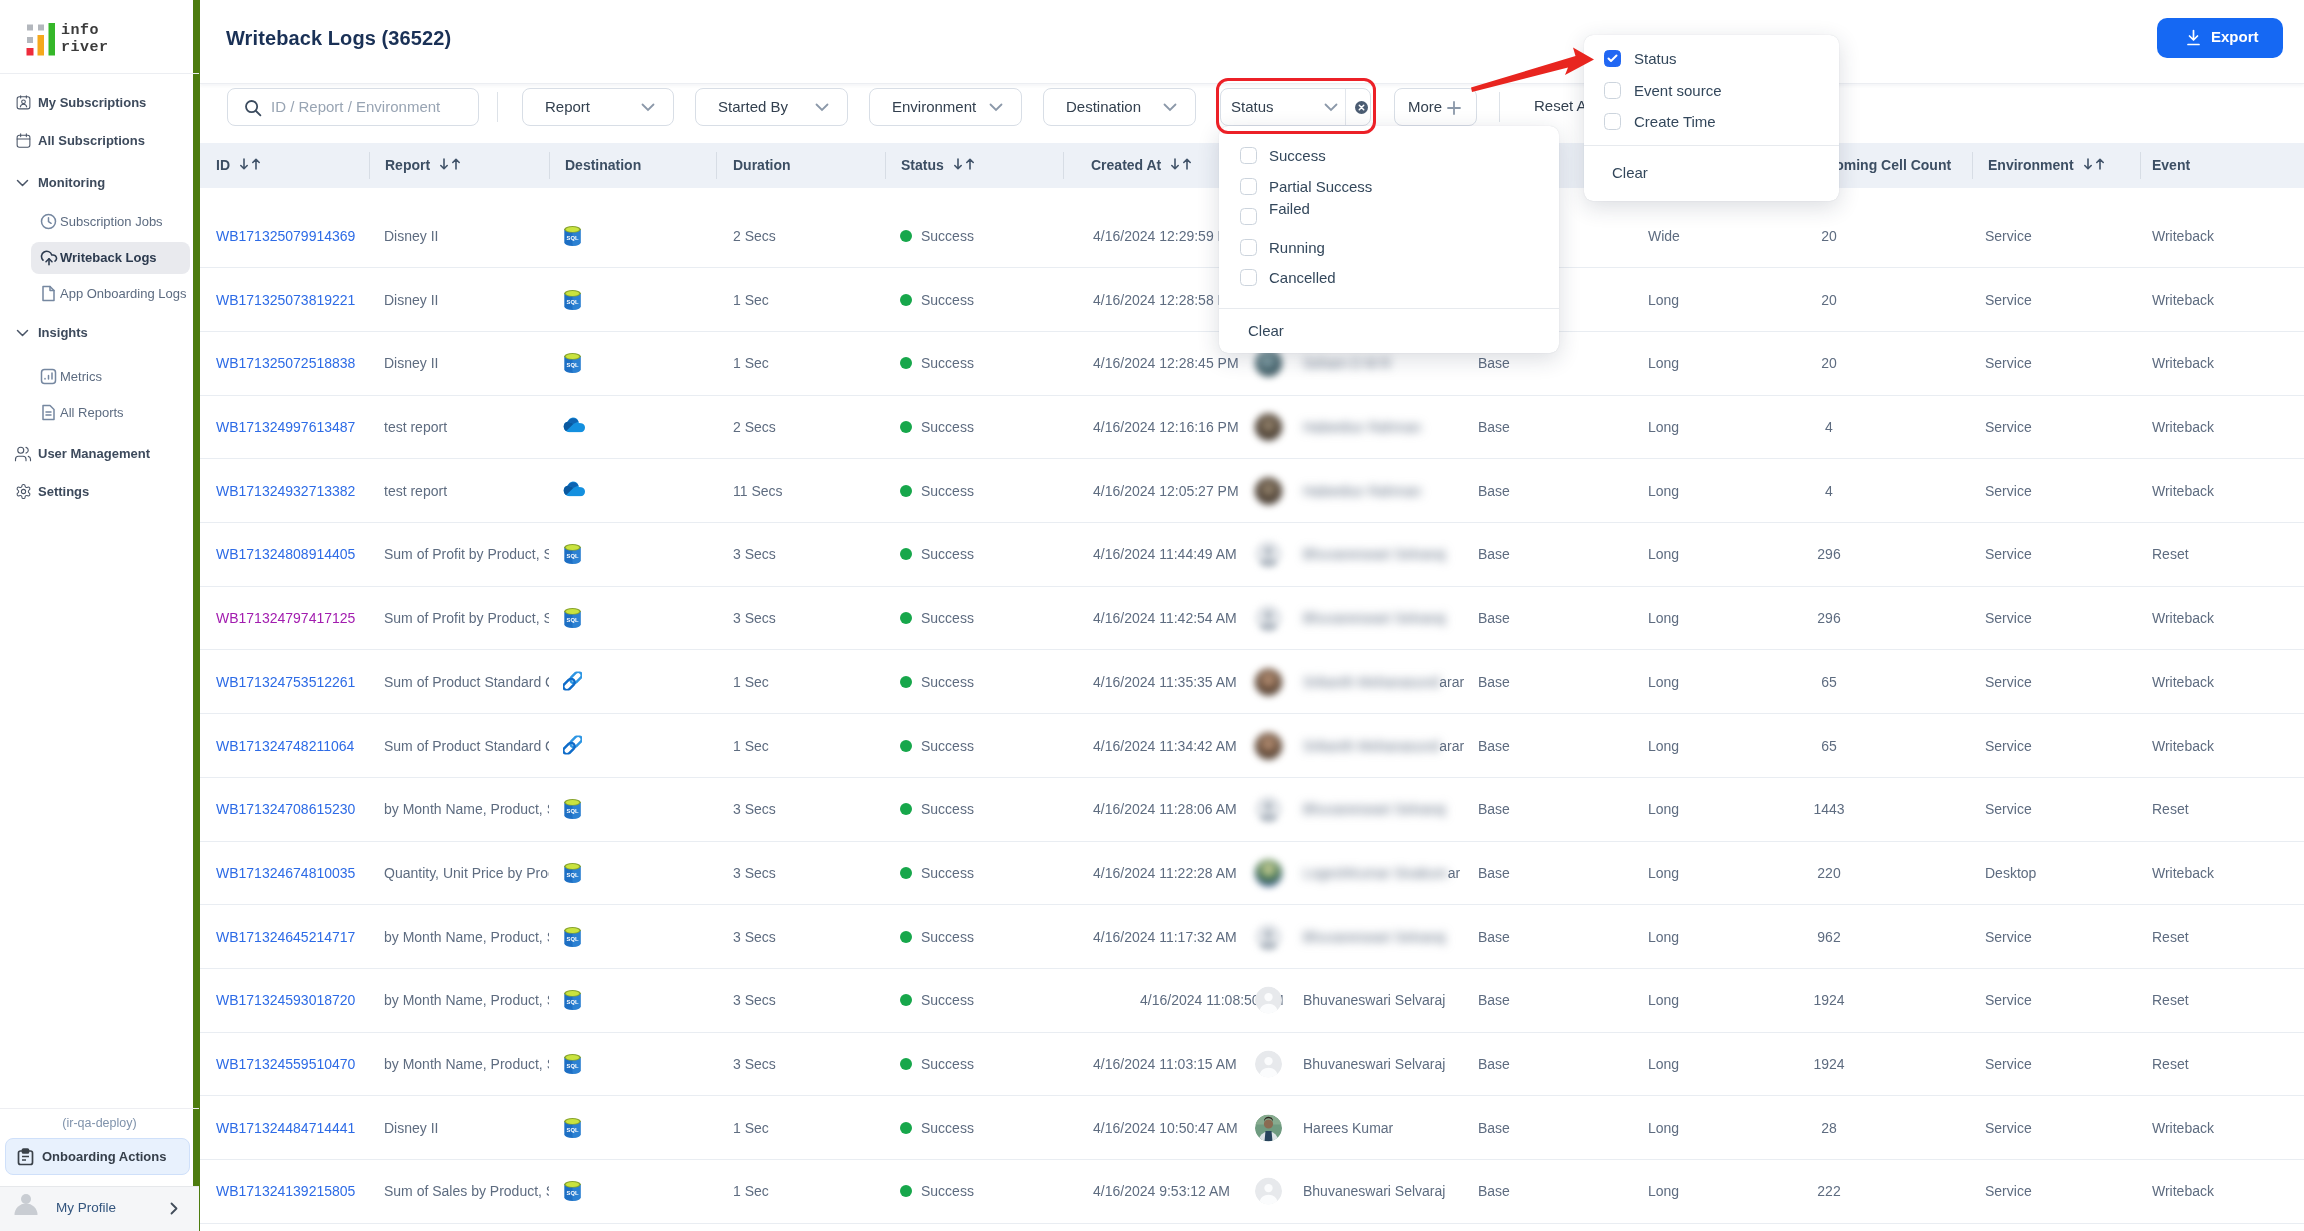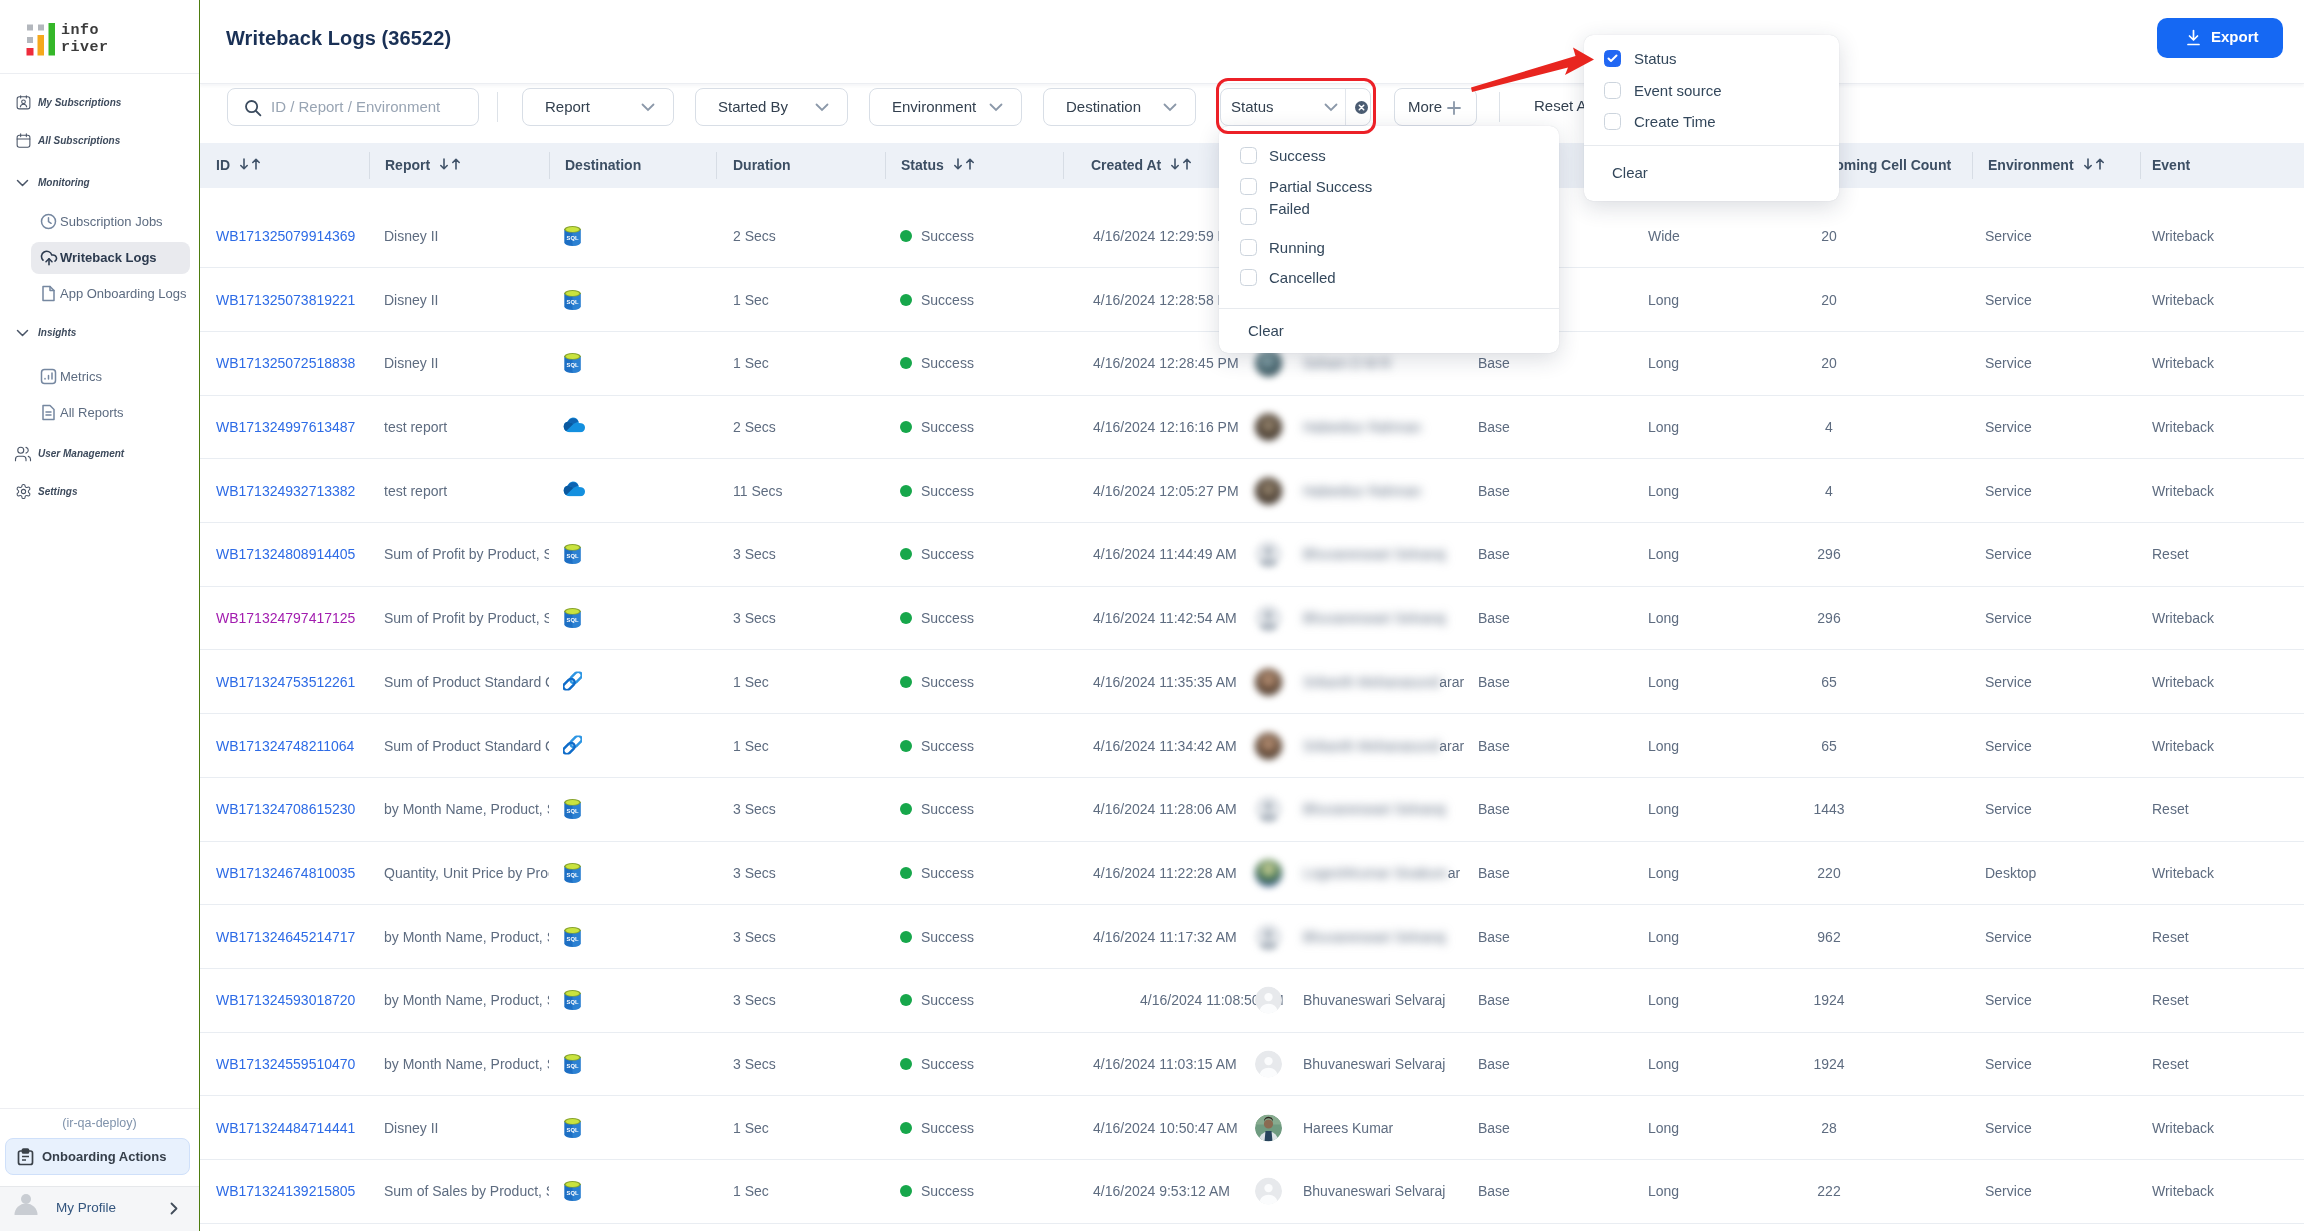--- a/index.html
+++ b/index.html
@@ -1,22 +1,22 @@
 <!DOCTYPE html>
 <html><head><meta charset="utf-8"><style>
 * { margin:0; padding:0; box-sizing:border-box; }
 html,body { width:2304px; height:1231px; overflow:hidden; background:#fff;
   font-family:"Liberation Sans", sans-serif; }
 
 #side { position:absolute; left:0; top:0; width:200px; height:1231px;
-  border-right:1px solid #4d7c0f; background:#fff; z-index:5; }
+  border-right:7px solid #4d7c0f; background:#fff; z-index:5; }
 #side .logo { position:absolute; left:0; top:0; width:199px; height:74px;
   border-bottom:1px solid #eceef2; }
 .nav-it { position:absolute; left:0; width:199px; height:26px; line-height:26px;
-  font-size:10px; font-weight:700; color:#3d4a5c;font-style:italic; }
+  font-size:13px; font-weight:700; color:#3d4a5c; }
 .nav-it .txt { position:absolute; left:38px; top:0; }
 .nav-sub { position:absolute; left:0; width:199px; height:26px; line-height:26px;
   font-size:13px; font-weight:400; color:#5c6b80; }
 .nav-sub .txt { position:absolute; left:60px; top:0; }
 .nic { position:absolute; top:4px; }
 svg.sic { stroke:#4a5567; fill:none; stroke-width:1.5; stroke-linecap:round; stroke-linejoin:round; }
 svg.sic2 { stroke:#7587a0; fill:none; stroke-width:1.5; stroke-linecap:round; stroke-linejoin:round; }
 #pill { position:absolute; left:31px; top:242px; width:159px; height:32px;
   background:#e9eaee; border-radius:8px; }
 

